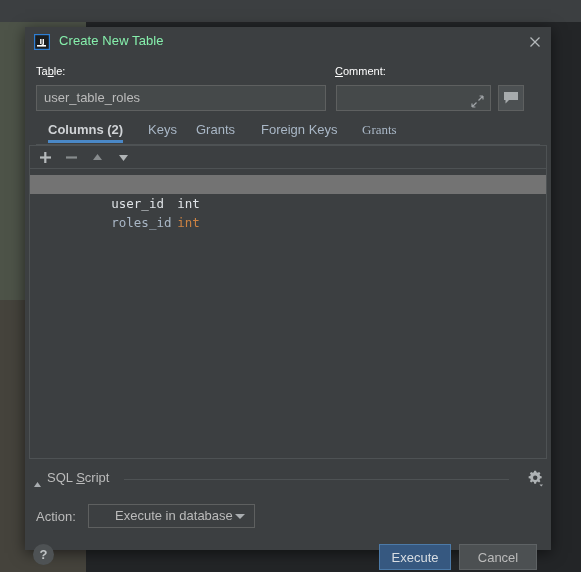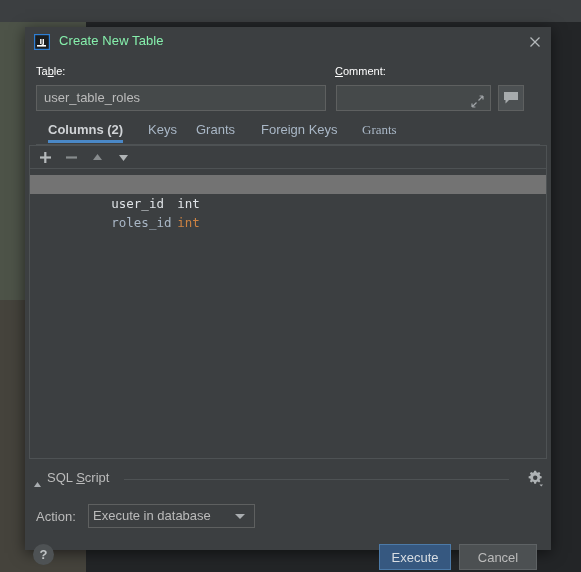--- a/index.html
+++ b/index.html
@@ -274,21 +274,21 @@
     left: 63px;
     top: 477px;
     width: 167px;
     height: 24px;
     background: #3c3f41;
     border: 1px solid #5e6060;
     box-sizing: border-box;
     font-size: 13px;
     color: #bbbbbb;
     line-height: 22px;
-    padding-left: 4px;
+    padding-left: 26px;
     cursor: pointer;
   }
   .combo-arrow {
     position: absolute;
     right: 9px;
     top: 9px;
     width: 0; height: 0;
     border-left: 5px solid transparent;
     border-right: 5px solid transparent;
     border-top: 5px solid #a9adb0;

